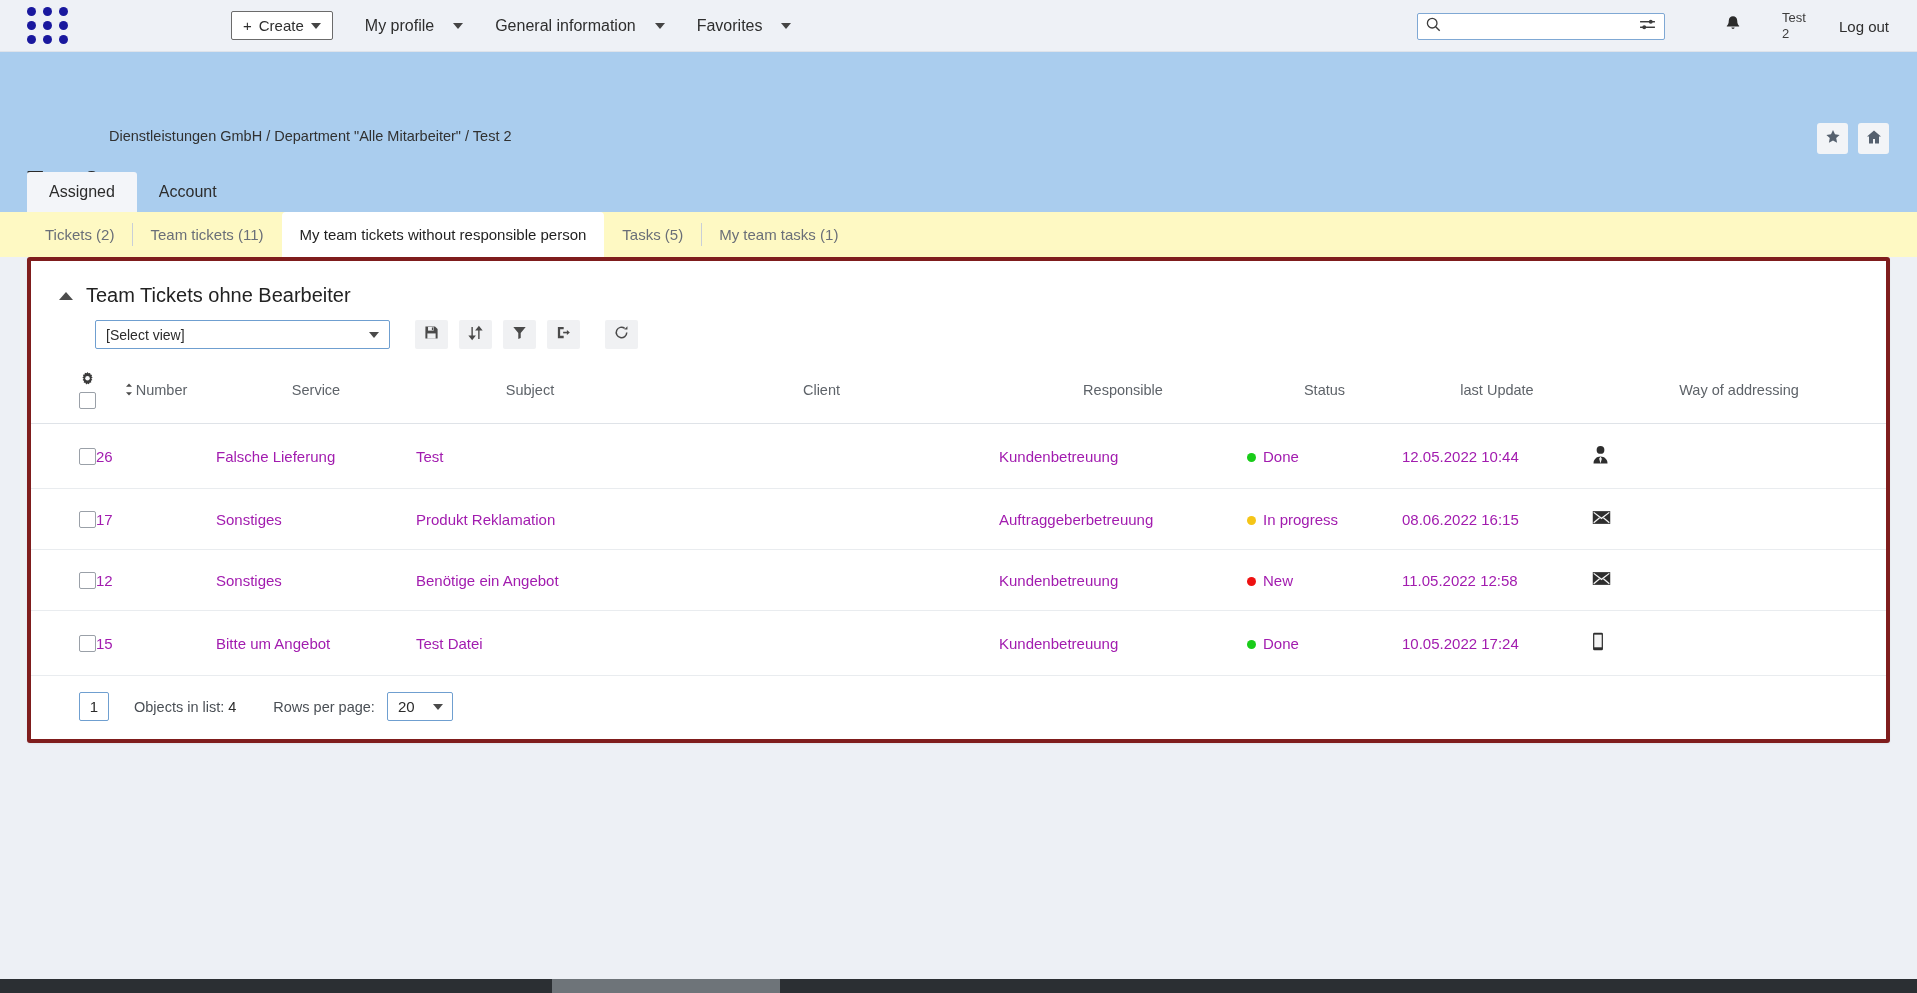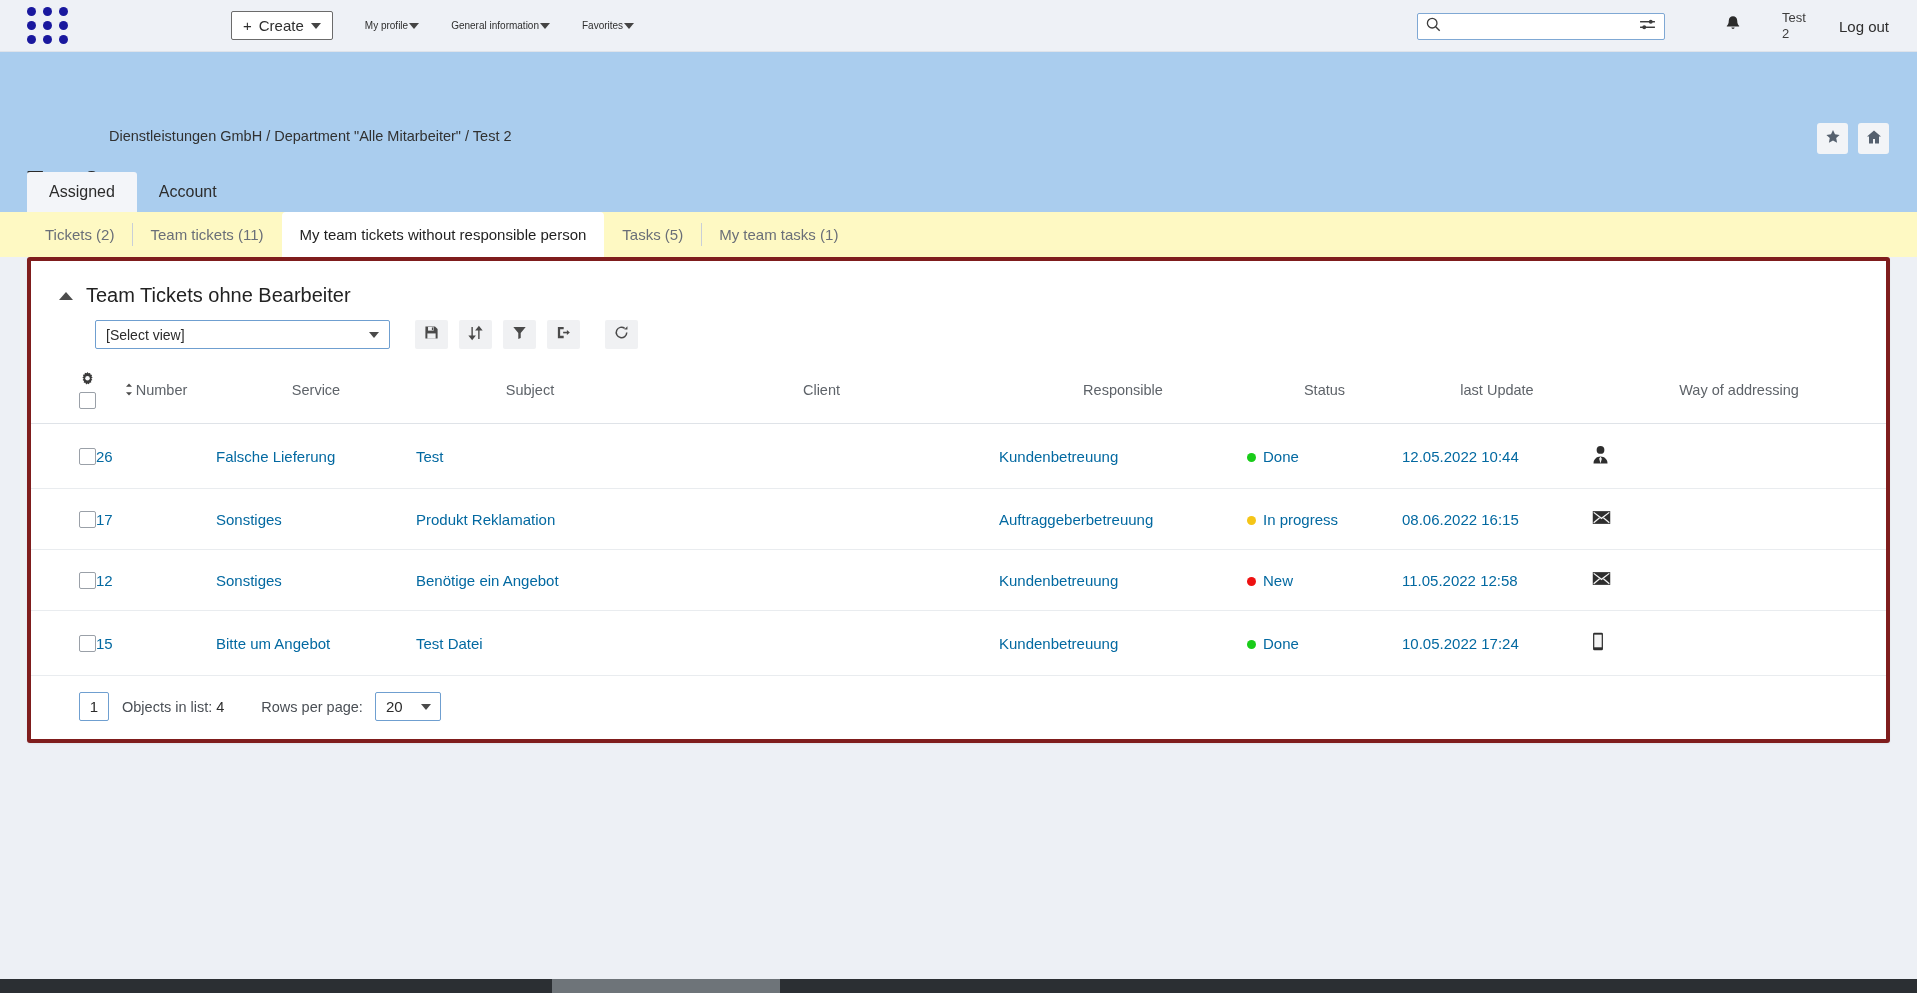--- a/index.html
+++ b/index.html
@@ -56,25 +56,25 @@
   .create-btn .plus { font-size: 15px; line-height: 1; }
   .caret {
     width: 0; height: 0;
     border-left: 5px solid transparent;
     border-right: 5px solid transparent;
     border-top: 6px solid #444;
     display: inline-block;
   }
   .nav-item {
     margin-left: 32px;
-    font-size: 10px;
+    font-size: 16px;
     color: #2e2e2e;
     display: flex;
     align-items: center;
-    gap: 1px;
+    gap: 19px;
     cursor: pointer;
     white-space: nowrap;
   }
   .nav-right {
     position: absolute;
     right: 0; top: 0;
     height: 52px;
     display: flex;
     align-items: center;
   }
@@ -269,21 +269,21 @@
     text-align: center;
     font-weight: 400;
     font-size: 14.5px;
     color: #5e6369;
     padding: 6px 0 14px 0;
     border-bottom: 1px solid #dfe3e8;
     vertical-align: middle;
   }
   table.grid td {
     font-size: 15px;
-    color: #0369a1;
+    color: #a21caf;
     padding: 21px 0;
     border-bottom: 1px solid #e9ecef;
     vertical-align: middle;
   }
   table.grid tr:last-child td { border-bottom: 1px solid #e9ecef; }
   .col-sel   { width: 60px; padding-left: 48px !important; }
   .col-num   { width: 120px; }
   .col-svc   { width: 200px; }
   .col-subj  { width: 228px; }
   .col-client{ width: 355px; }
@@ -319,21 +319,21 @@
   }
   .pagebox {
     width: 30px; height: 29px;
     border: 1px solid #6f9fd0;
     border-radius: 2px;
     background: #fff;
     display: flex; align-items: center; justify-content: center;
     font-size: 15px; color: #2b2b2b;
     cursor: pointer;
   }
-  .objects { margin-left: 13px; font-size: 14.5px; color: #4a4f55; }
+  .objects { margin-left: 25px; font-size: 14.5px; color: #4a4f55; }
   .objects b { font-weight: 400; color: #2b2b2b; margin-left: 4px; }
   .rpp-label { margin-left: 37px; font-size: 14.5px; color: #4a4f55; }
   .rpp {
     position: relative;
     margin-left: 12px;
     width: 66px; height: 29px;
     border: 1px solid #6f9fd0;
     border-radius: 2px;
     background: #fff;
     display: flex; align-items: center;

